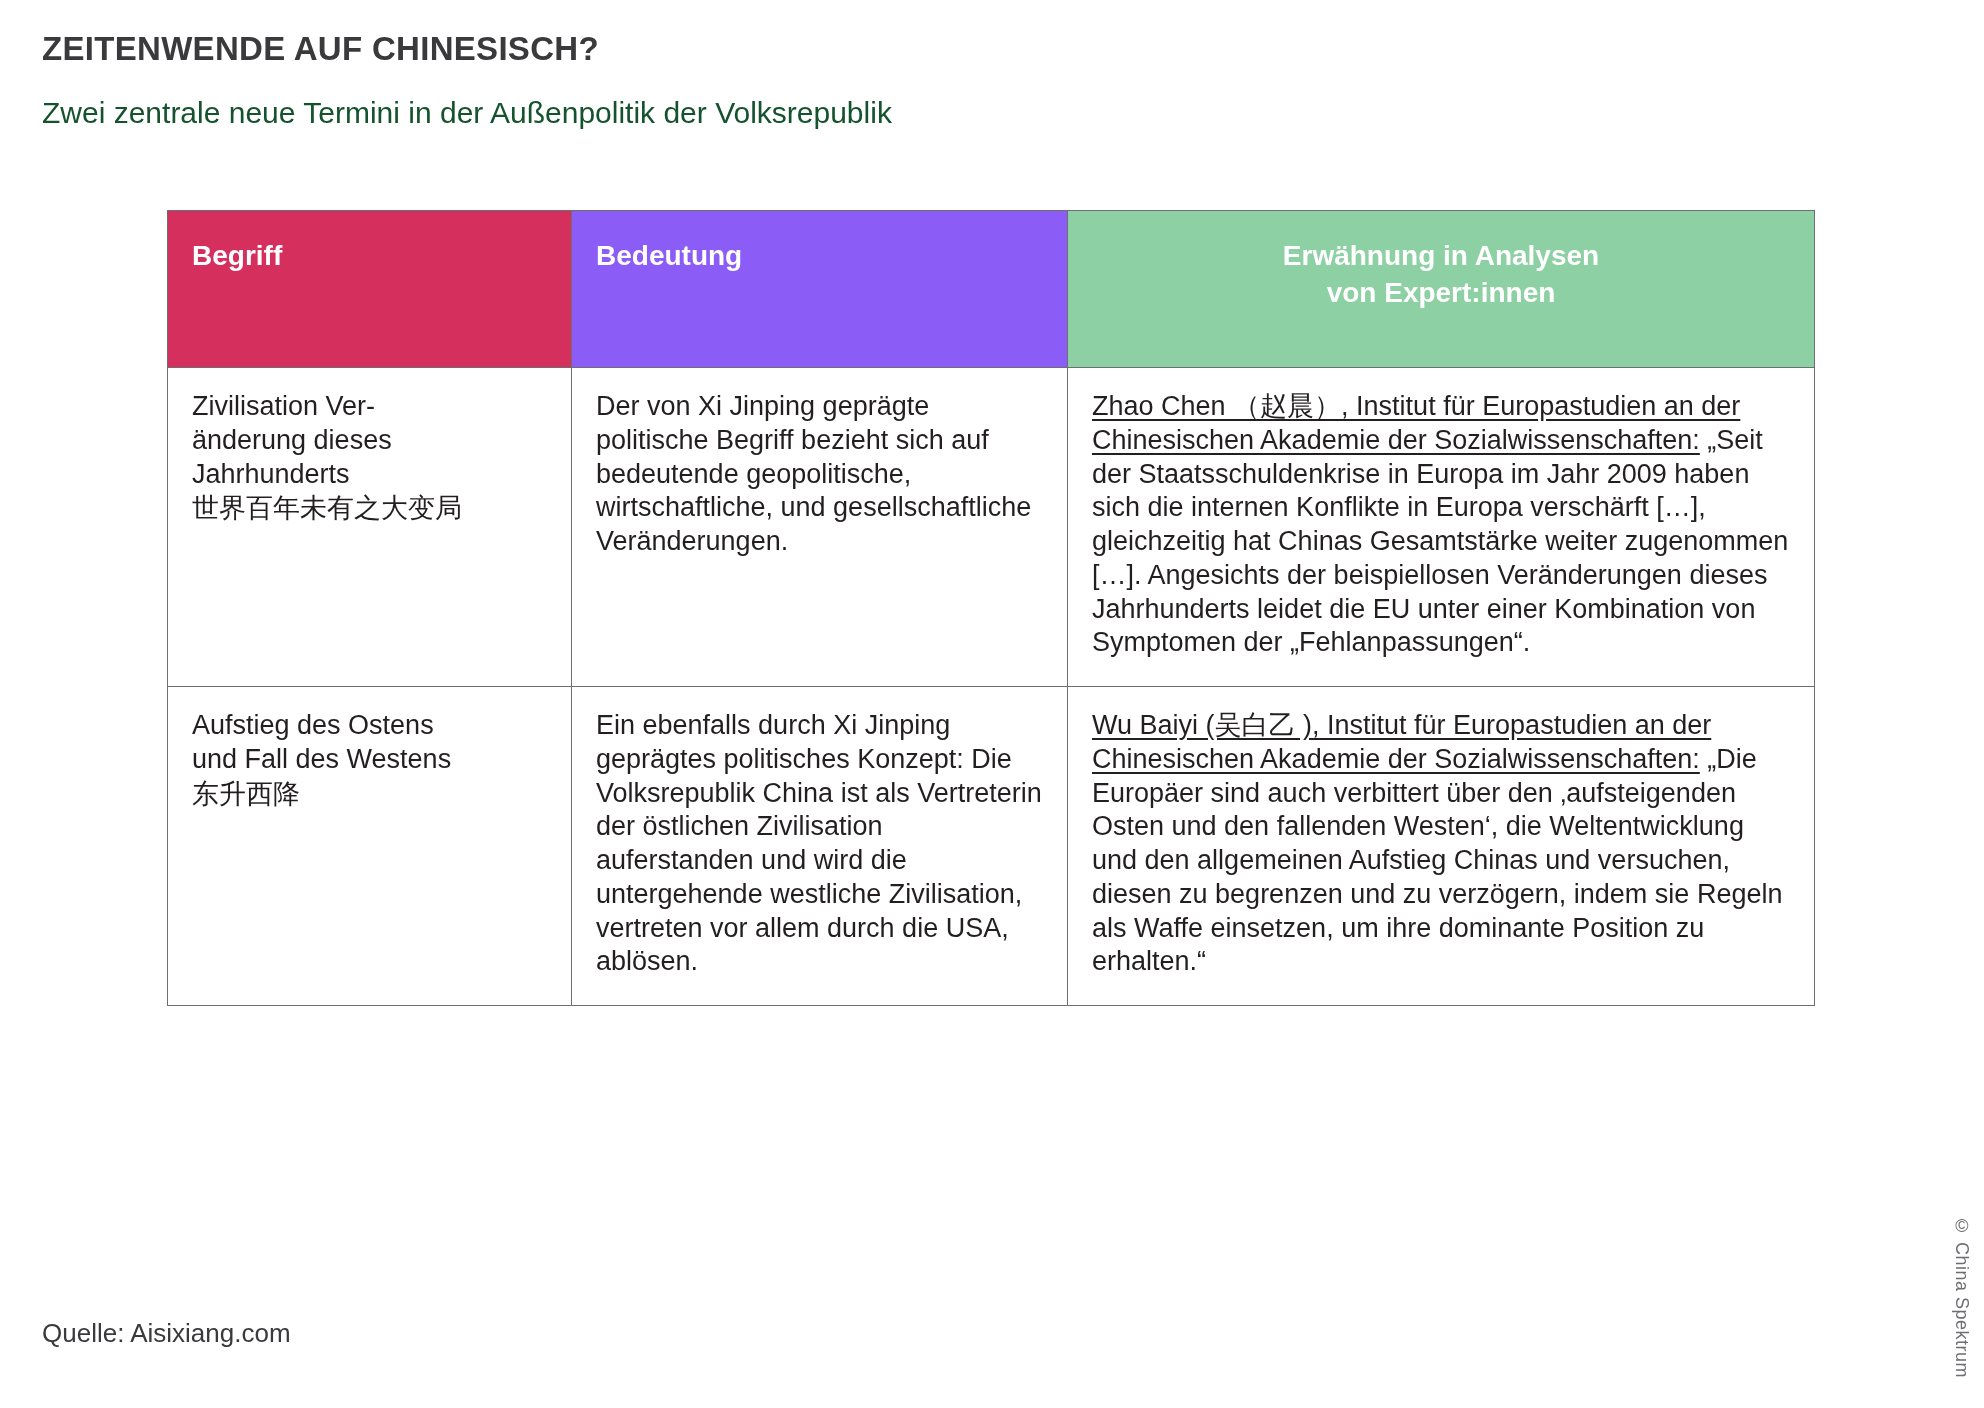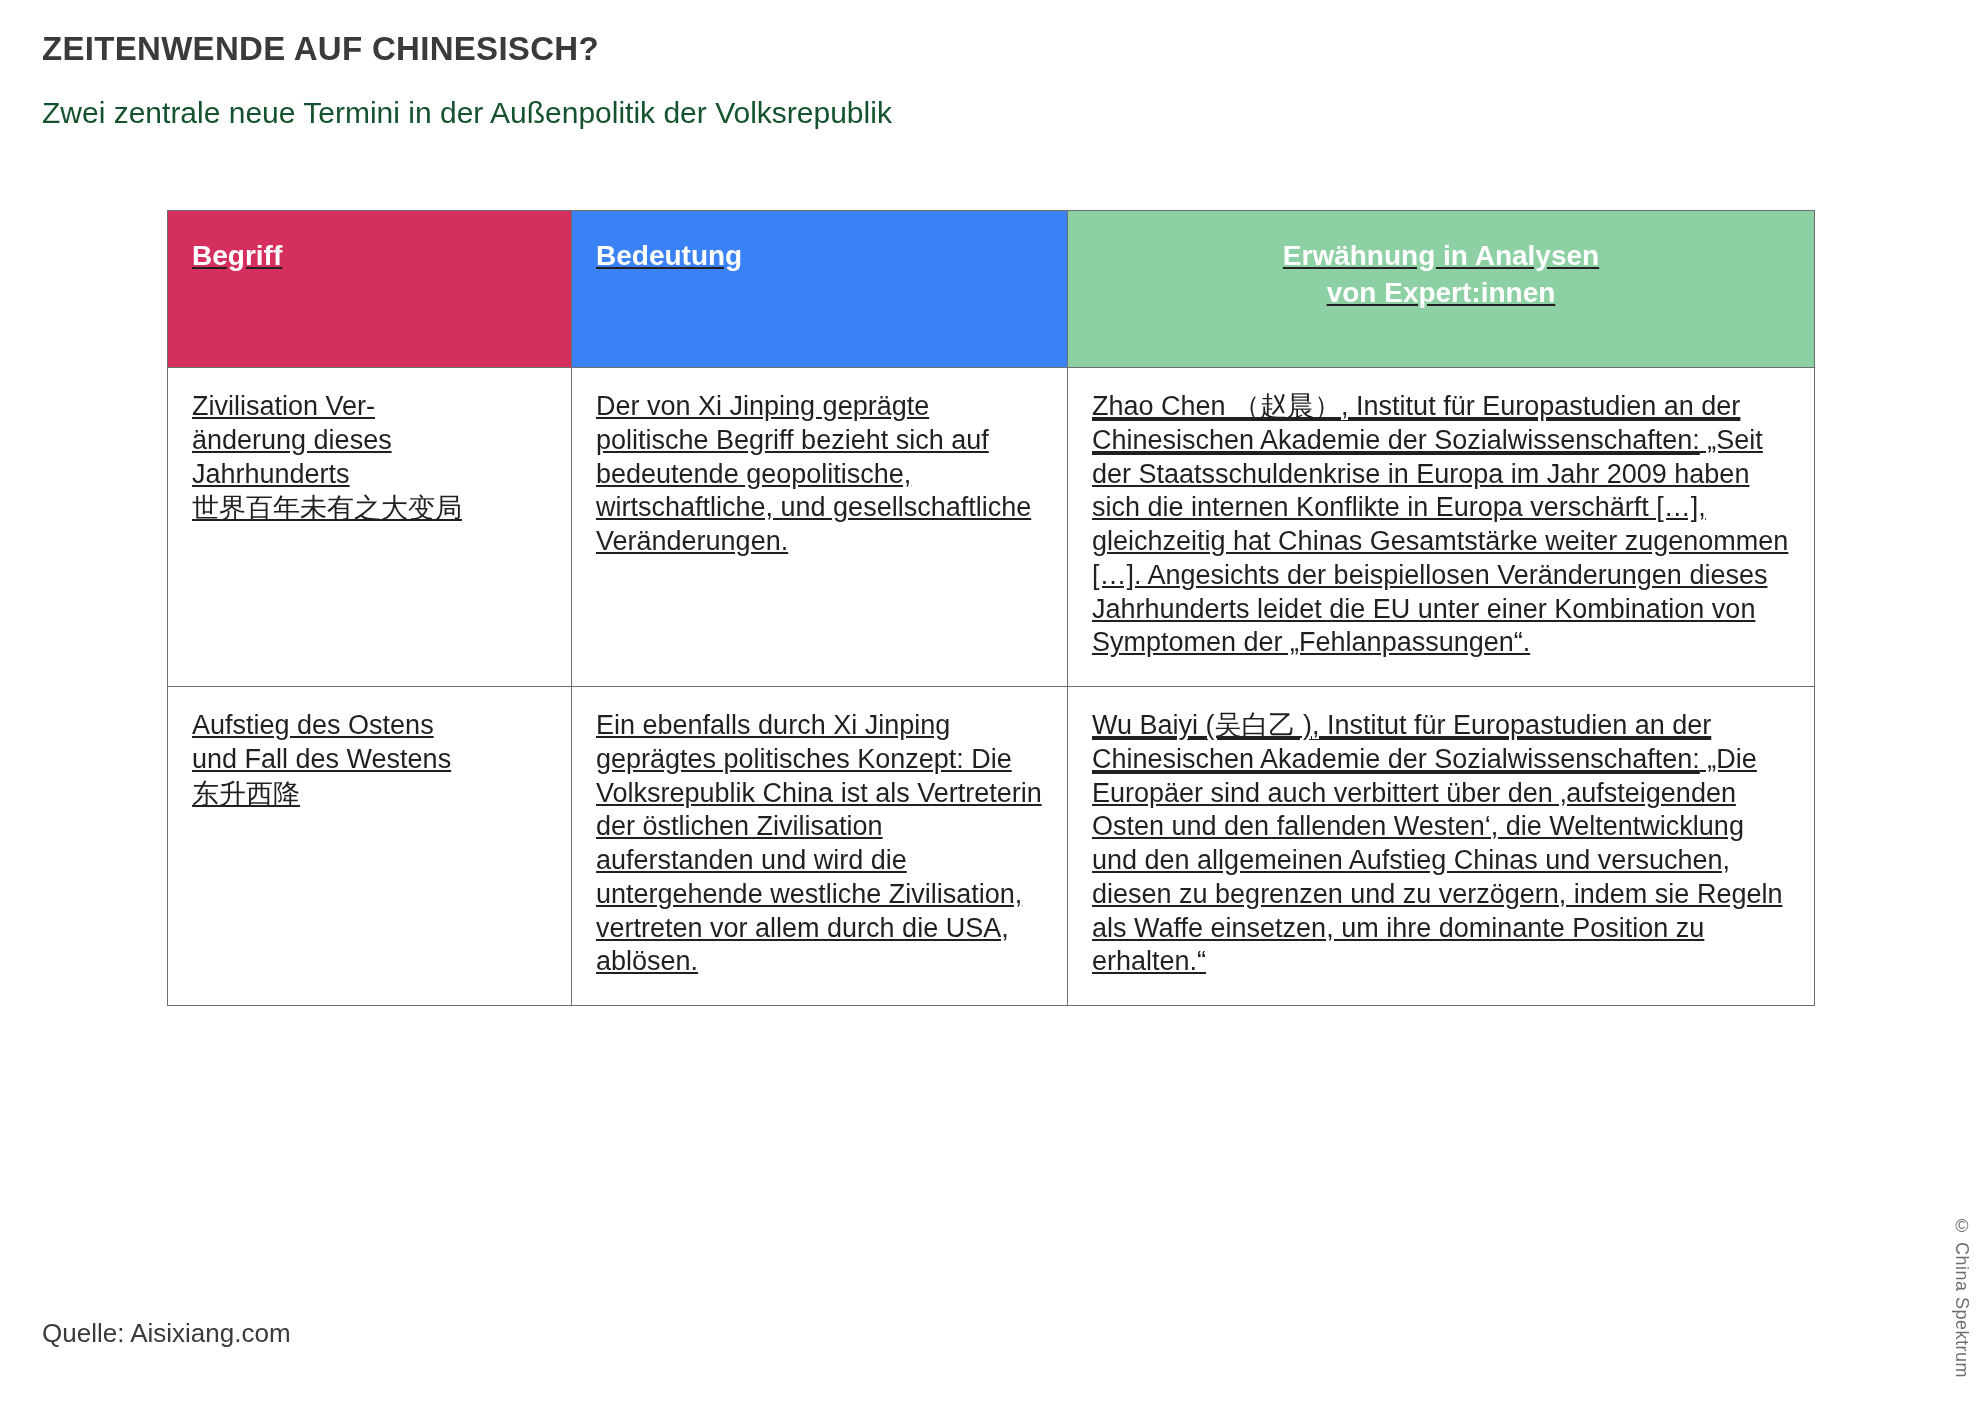--- a/index.html
+++ b/index.html
@@ -42,40 +42,39 @@
     color: #14532d;
   }
 
   table.maintable {
     position: absolute;
     left: 167px;
     top: 210px;
     width: 1500px;
     border-collapse: collapse;
     table-layout: fixed;
-    text-decoration: underline;
   }
 
   table.maintable th, table.maintable td {
     vertical-align: top;
     border: 1px solid #6d6e71;
   }
 
   th.h {
     height: 130px;
     padding: 26px 24px 0 24px;
     text-align: left;
     font-size: 28px;
     font-weight: bold;
     color: #ffffff;
     line-height: 1.33;
     border-color: #6d6e71;
   }
   th.col-begriff  { background: #d52f5e; width: 355px; }
-  th.col-bedeutung{ background: #3b82f6; width: 447px; }
+  th.col-bedeutung{ background: #8b5cf6; width: 447px; }
   th.col-erwaehn  { background: #8dd0a4; width: 698px; text-align: center; }
 
   td.cell {
     padding: 22px 24px 26px 24px;
     font-size: 27px;
     line-height: 1.25;
     color: #231f20;
   }
 
   td.cell p { margin: 0; }

